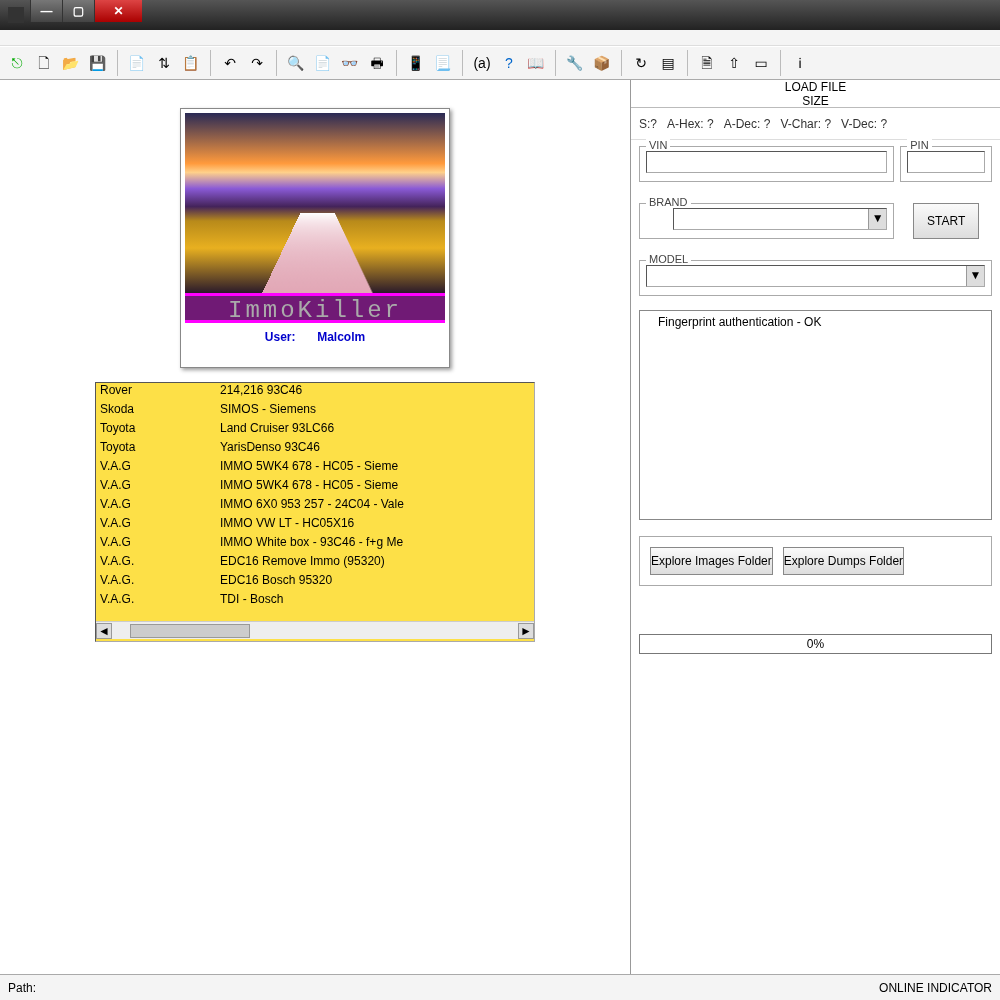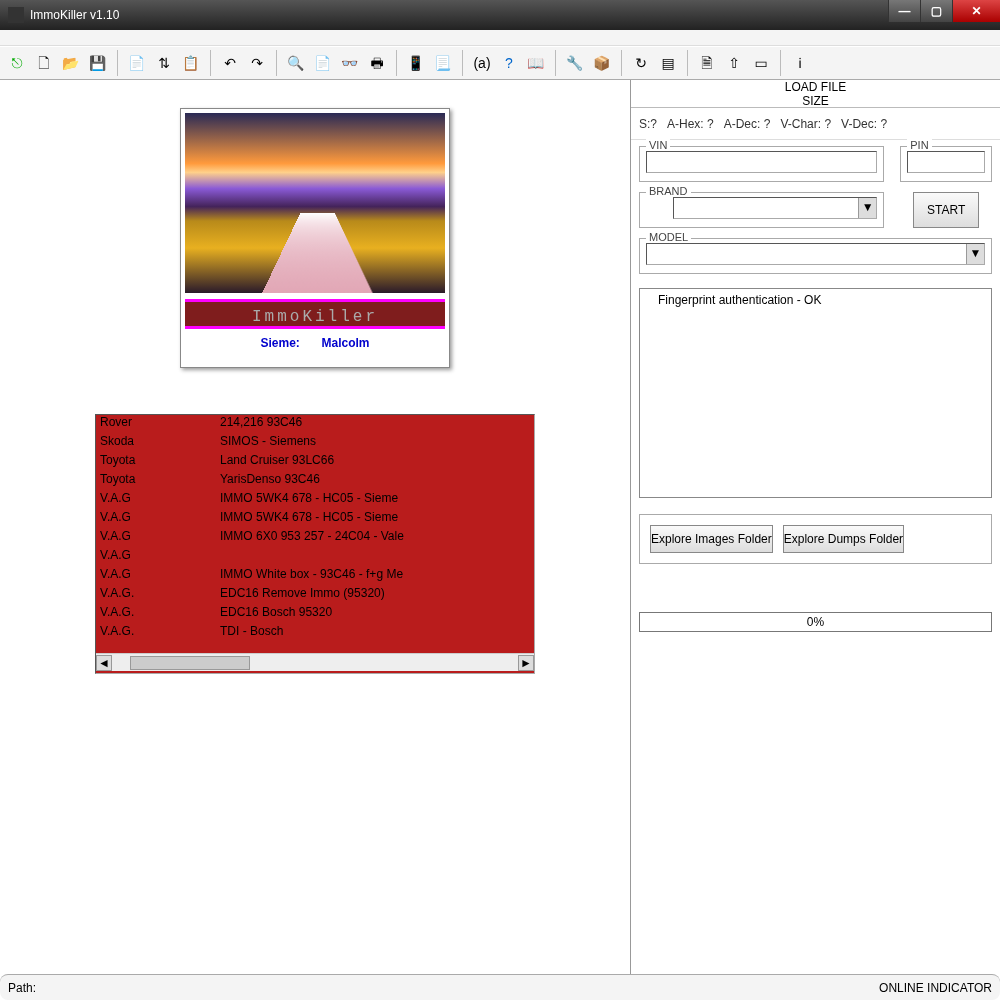--- a/index.html
+++ b/index.html
@@ -15,59 +15,58 @@
   .toolbar { height: 34px; background: #f4f4f4; border-bottom: 1px solid #aaa; border-top:1px solid #fff; display: flex; align-items: center; padding: 0 4px; gap: 1px; }
   .tbbtn { width: 26px; height: 26px; display:flex; align-items:center; justify-content:center; border: 1px solid transparent; }
   .tbsep { width: 6px; height: 26px; border-right: 1px solid #bbb; margin-right: 5px; }
   .glyph { font-size: 14px; line-height: 1; }
   .content { position: absolute; top: 80px; left: 0; right: 0; bottom: 26px; display:flex; }
   .leftpane { width: 630px; padding: 28px 20px 10px 20px; position:relative;}
   .rightpane { flex: 1; border-left: 1px solid #999; padding: 0; display:flex; flex-direction:column; }
   .imgframe { width: 270px; height: 260px; margin: 0 auto; border: 1px solid #888; box-shadow: 2px 2px 4px rgba(0,0,0,.4); position: relative; background:#fff; padding:4px;}
   .splash { width:100%; height:180px; background: linear-gradient(180deg,#2a2a55 0%,#ff9a3c 28%,#ffd08a 33%,#8a5ad6 42%,#44235a 52%,#b88a1a 60%,#e8b020 75%,#2a1a2a 100%); position:relative; overflow:hidden;}
   .splash::after{content:"";position:absolute;left:40%;right:38%;top:38%;bottom:0;background:linear-gradient(#fff,#d9a);transform:perspective(60px) rotateX(45deg);}
-  .brandbar { margin-top:6px; height: 30px; background:#7f1d1d; border-top: 3px solid magenta; border-bottom: 3px solid magenta; color:#aaa; font-family: "Courier New",monospace; font-size:16px; letter-spacing:3px; text-align:center; line-height:30px;}
+  .brandbar { height: 30px; background:#701a75; border-top: 3px solid magenta; border-bottom: 3px solid magenta; color:#aaa; font-family: "Courier New",monospace; font-size:24px; letter-spacing:3px; text-align:center; line-height:30px;}
   .userline { text-align:center; margin-top:6px; color:#00c; font-weight:bold; font-size:13px;}
   .userline .lbl{color:#00c;}
   .userline .nm{margin-left:18px;}
-  .listwrap { width: 440px; height: 260px; margin: 46px auto 0; border: 1px inset #aaa; background:#b91c1c; overflow:hidden; position:relative;}
+  .listwrap { width: 440px; height: 260px; margin: 14px auto 0; border: 1px inset #aaa; background:#fde047; overflow:hidden; position:relative;}
   .listbox { width:100%; height:238px; overflow:hidden; }
   .row { display:flex; height:19px; padding: 0 4px; white-space:nowrap; overflow:hidden;}
   .row .c1{ width:120px; overflow:hidden;}
   .row .c2{ flex:1; overflow:hidden;}
   .hscroll { height:18px; background:#eee; border-top:1px solid #ccc; display:flex; align-items:center;}
   .hscroll .thumb{ width:120px; height:14px; background:#ccc; border:1px solid #999; margin-left:18px;}
   .hscroll .arr{ width:16px; height:16px; border:1px solid #999; background:#ddd; text-align:center; line-height:14px;}
   .loadhdr { height:28px; display:flex; align-items:center; border-bottom:1px solid #bbb; padding: 0 10px; justify-content:space-between;flex-direction:column;}
   .statrow { height:32px; display:flex; align-items:center; padding: 0 8px; gap: 10px; font-size:12px; color:#333; border-bottom:1px solid #ddd;}
   .statrow span { white-space:nowrap;}
   .fieldset { border:1px solid #aaa; margin: 6px 8px; padding: 4px 6px 8px 6px; position:relative;}
   .fieldset .legend { position:absolute; top:-8px; left:6px; background:#fff; padding:0 3px; font-size:11px; color:#444;}
-  .twoCol { display:flex; gap:16px; margin: 6px 8px 4px 8px;}
+  .twoCol { display:flex; gap:6px; margin: 6px 8px 15px 8px;}
   .twoCol .fieldset{ margin: 0; }
   .txtinput { width:100%; height:22px; border:1px inset #aaa; background:#fff; padding:2px 4px;}
   .combo { width:100%; height:22px; border:1px inset #aaa; background:#fff; display:flex;}
   .combo .val{flex:1; padding:2px 4px;}
   .combo .dd{ width:18px; background:#ddd; border-left:1px solid #999; text-align:center; line-height:18px; cursor:pointer;}
   .startbtn { width:66px; height:36px; border:1px solid #888; background:linear-gradient(#fafafa,#ddd); text-align:center; line-height:34px; cursor:pointer;}
   .logbox { margin:8px; border:1px solid #888; height:210px; background:#fff; padding:4px 18px; }
   .btngroup { margin:8px; border:1px solid #aaa; padding: 10px; display:flex; flex-direction:row; gap:10px;}
   .wbtn { height:28px; border:1px solid #888; background:linear-gradient(#fafafa,#ddd); text-align:center; line-height:26px; cursor:pointer;}
   .progwrap { margin: 40px 8px 8px 8px; }
   .progbar { height:20px; border:1px solid #777; position:relative; background:#fff;}
   .progbar .lbl{ position:absolute; width:100%; text-align:center; top:2px; font-size:12px;}
-  .statusbar { position:absolute; bottom:0; left:0; right:0; height:26px; border-top:1px solid #aaa; display:flex; align-items:center; padding:0 8px; background:#f4f4f4; justify-content:space-between;border-radius:8px;}
+  .statusbar { position:absolute; bottom:0; left:0; right:0; height:26px; border-top:1px solid #aaa; display:flex; align-items:center; padding:0 8px; background:#f4f4f4; justify-content:space-between;}
 </style>
 </head>
 <body>
 
 <div class="window">
   <div class="titlebar">
     <span class="icon"></span>
-    <span class="caption">ImmoKiller v1.10</span>
     <div class="win-btns">
       <div class="win-btn">—</div>
       <div class="win-btn">▢</div>
       <div class="win-btn close">✕</div>
     </div>
   </div>
   <div class="menubar"></div>
 
   <div class="toolbar" id="tb">
       <div class="tbbtn">
@@ -158,21 +157,21 @@
         <span class="glyph">ℹ</span>
       </div>
     </div>
 
   <div class="content">
     <div class="leftpane">
       <div class="imgframe">
         <div class="splash"></div>
         <div class="brandbar">ImmoKiller</div>
         <div class="userline">
-          <span class="lbl">Sieme:</span>
+          <span class="lbl">User:</span>
           <span class="nm">Malcolm</span>
         </div>
       </div>
 
       <div class="listwrap">
         <div class="listbox" id="lb">
             <div class="row">
               <div class="c1">Rover</div>
               <div class="c2">214,216 93C46</div>
             </div>
@@ -195,20 +194,21 @@
             <div class="row">
               <div class="c1">V.A.G</div>
               <div class="c2">IMMO 5WK4 678  - HC05 - Sieme</div>
             </div>
             <div class="row">
               <div class="c1">V.A.G</div>
               <div class="c2">IMMO 6X0 953 257 - 24C04 - Vale</div>
             </div>
             <div class="row">
               <div class="c1">V.A.G</div>
+              <div class="c2">IMMO VW LT       - HC05X16</div>
             </div>
             <div class="row">
               <div class="c1">V.A.G</div>
               <div class="c2">IMMO White box  - 93C46 - f+g Me</div>
             </div>
             <div class="row">
               <div class="c1">V.A.G.</div>
               <div class="c2">EDC16  Remove Immo (95320)</div>
             </div>
             <div class="row">

